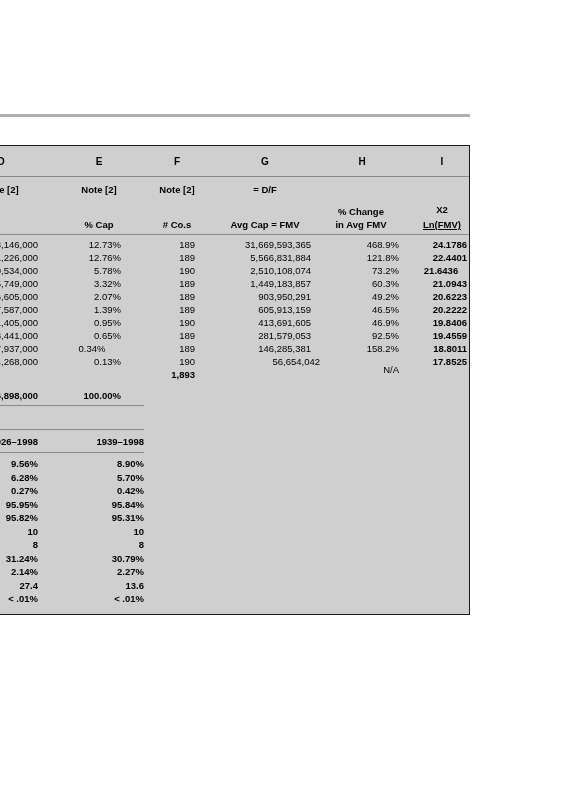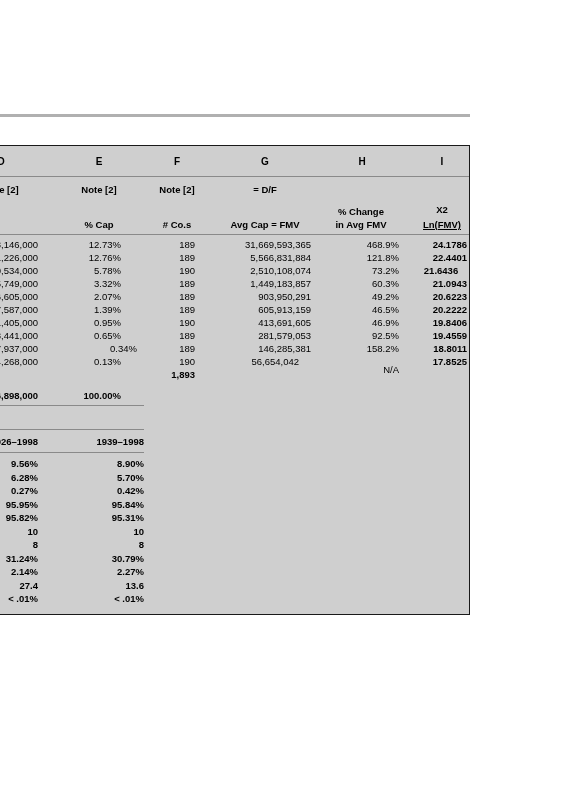--- a/index.html
+++ b/index.html
@@ -209,32 +209,32 @@
       <span class="c right" style="left:0px;   width:123px;">53,218,441,000</span>
       <span class="c right" style="left:140px; width:66px;">0.65%</span>
       <span class="c right" style="left:222px; width:58px;">189</span>
       <span class="c right" style="left:292px; width:104px;">281,579,053</span>
       <span class="c right" style="left:410px; width:74px;">92.5%</span>
       <span class="c right bold" style="left:500px; width:52px;">19.4559</span>
     </div>
 
     <div class="datarow" style="top:196px;">
       <span class="c right" style="left:0px;   width:123px;">27,647,937,000</span>
-      <span class="c right" style="left:156px; width:66px;">0.34%</span>
+      <span class="c right" style="left:144px; width:66px;text-align:center;">0.34%</span>
       <span class="c right" style="left:222px; width:58px;">189</span>
       <span class="c right" style="left:292px; width:104px;">146,285,381</span>
       <span class="c right" style="left:410px; width:74px;">158.2%</span>
       <span class="c right bold" style="left:500px; width:52px;">18.8011</span>
     </div>
 
     <div class="datarow" style="top:209px;">
       <span class="c right" style="left:0px;   width:123px;">10,764,268,000</span>
       <span class="c right" style="left:140px; width:66px;">0.13%</span>
       <span class="c right" style="left:222px; width:58px;">190</span>
-      <span class="c right" style="left:280px; width:104px;text-align:right;">56,654,042</span>
+      <span class="c right" style="left:301px; width:104px;text-align:right;">56,654,042</span>
       <span class="c right" style="left:410px; width:74px;margin-top:8px;">N/A</span>
       <span class="c right bold" style="left:500px; width:52px;">17.8525</span>
     </div>
 
     <div class="datarow" style="top:222px;">
       <span class="c right bold" style="left:222px; width:58px;">1,893</span>
     </div>
 
     <div class="datarow" style="top:243px;">
       <span class="c right bold" style="left:0px;   width:123px;">8,244,496,898,000</span>

